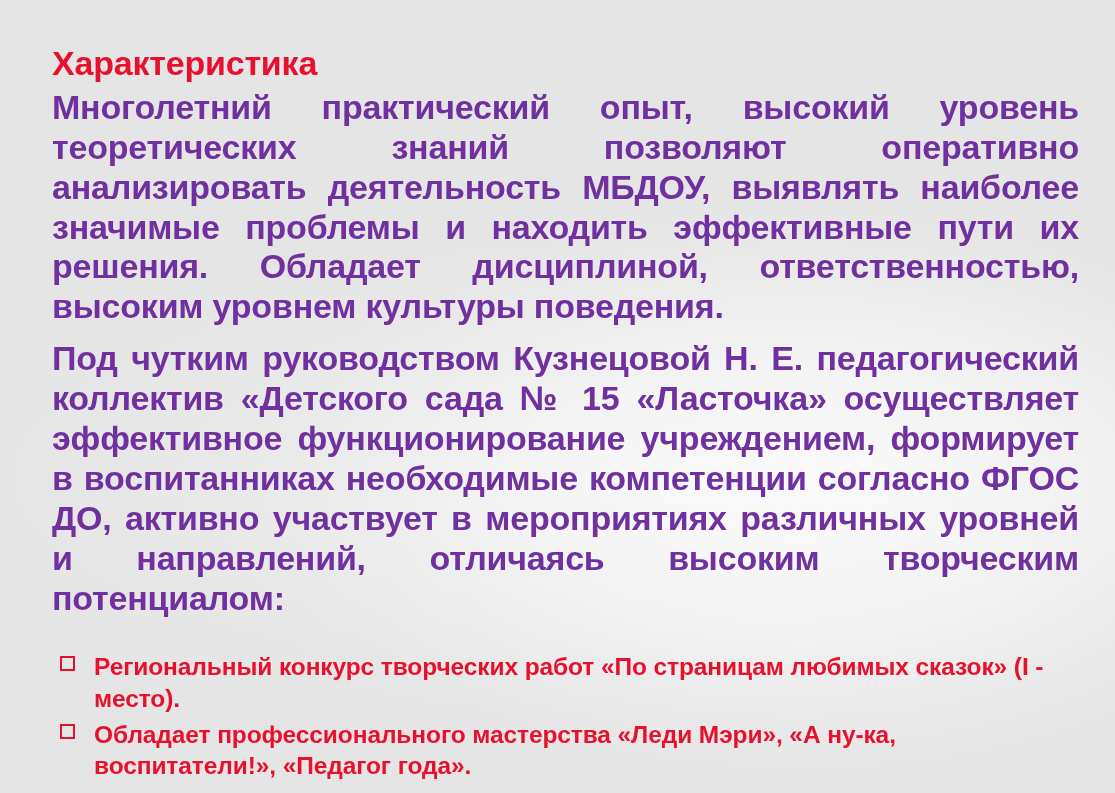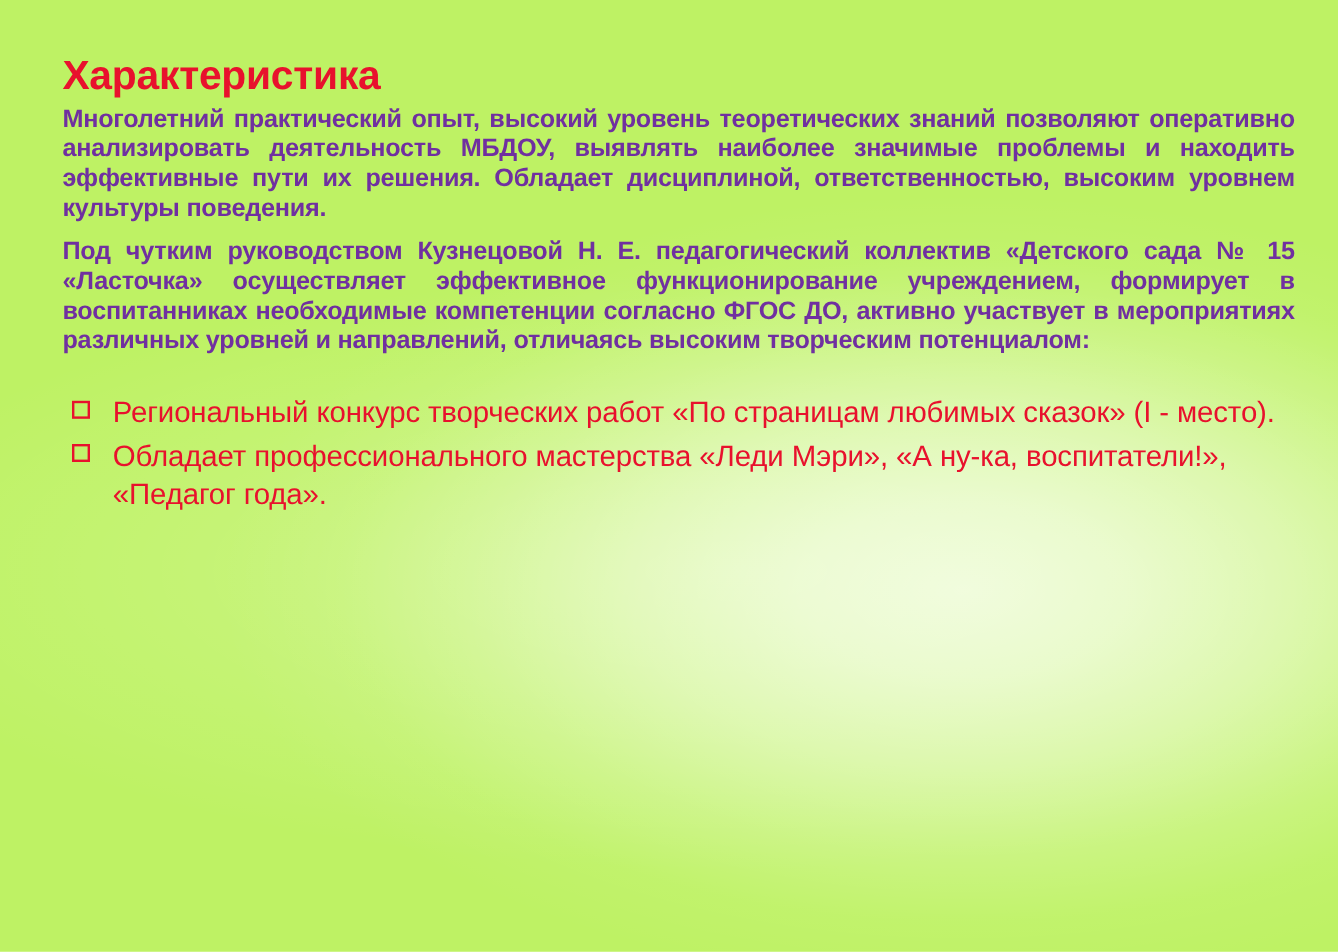--- a/index.html
+++ b/index.html
@@ -12,21 +12,21 @@
     height: 793px;
     overflow: hidden;
     font-family: "Liberation Sans", sans-serif;
   }
 
   #slide {
     position: relative;
     width: 1115px;
     height: 793px;
     box-sizing: border-box;
-    background-color: #bef264;
+    background-color: #e5e5e5;
     overflow: hidden;
   }
 
   
   #slide-bg-glow {
     position: absolute;
     inset: 0;
     background:
       radial-gradient(ellipse 620px 330px at 72% 62%,
         rgba(255,255,255,0.72) 0%,
@@ -58,21 +58,21 @@
     margin: 0 0 6px 0;
     white-space: nowrap;
   }
 
   .body-block {
     margin: 0;
   }
 
   .body-para {
     color: #7030a0;
-    font-size: 21px;
+    font-size: 34px;
     font-weight: bold;
     line-height: 1.175;
     text-align: justify;
     text-justify: inter-word;
     margin: 0;
     letter-spacing: -0.2px;
     width: 1027px;
   }
 
   #para-1 {
@@ -87,21 +87,21 @@
     list-style: none;
     margin: 32px 0 0 0;
     padding: 0;
     width: 1022px;
   }
 
   .award-item {
     position: relative;
     color: #e8112d;
     font-size: 24.5px;
-    font-weight: normal;
+    font-weight: bold;
     line-height: 1.30;
     padding-left: 42px;
     margin-bottom: 4px;
     letter-spacing: -0.1px;
     text-align: left;
   }
 
   .award-bullet {
     position: absolute;
     left: 8px;

